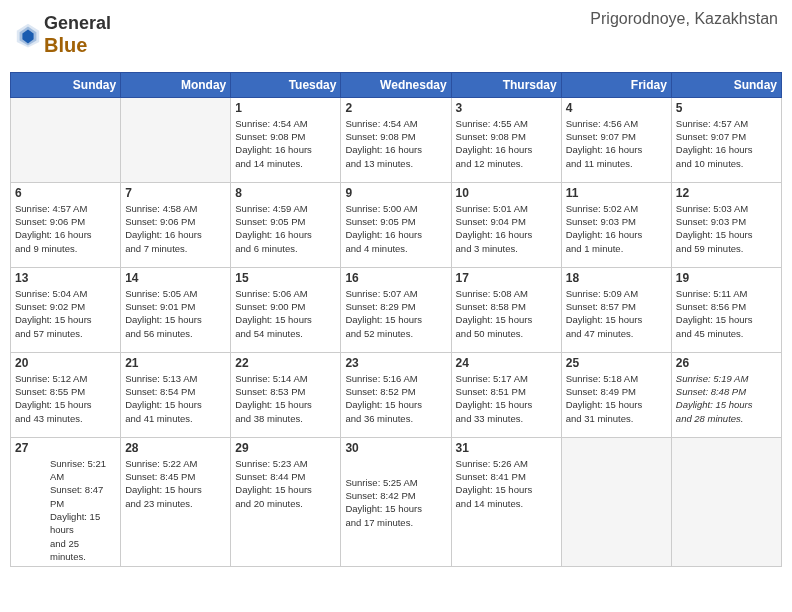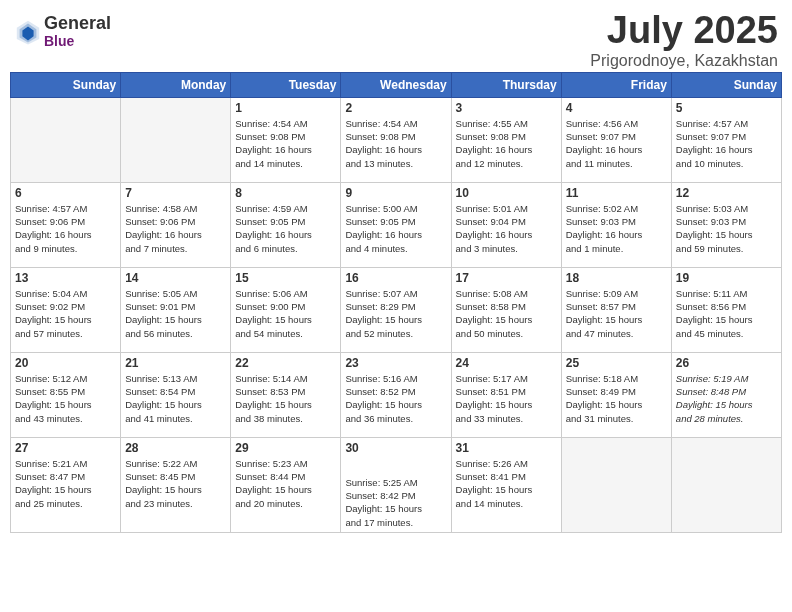--- a/index.html
+++ b/index.html
@@ -7,42 +7,42 @@
       font-family: Arial, sans-serif;
       background: #fff;
       width: 792px;
       min-height: 612px;
       padding: 10px;
     }
     .header {
       display: flex;
       align-items: flex-start;
       justify-content: space-between;
-      margin-bottom: 2px;
+      margin-bottom: 16px;
       padding: 0 4px;
     }
     .logo {
       display: flex;
       align-items: center;
       margin-top: 4px;
     }
     .logo-text {
       display: flex;
       flex-direction: column;
       line-height: 1.1;
     }
     .logo-general {
       font-size: 18px;
       font-weight: bold;
       color: #333;
     }
     .logo-blue {
-      font-size: 14px;
-      font-weight: bold;
-      color: #701a75;
+      font-size: 20px;
+      font-weight: bold;
+      color: #a16207;
     }
     .logo-icon {
       width: 28px;
       height: 28px;
       margin-right: 2px;
     }
     .title-block {
       text-align: right;
     }
     .month-year {
@@ -102,21 +102,20 @@
       <polygon points="20,4 36,14 36,30 20,38 4,30 4,14" fill="#1a5cb0" opacity="0.15"></polygon>
       <polygon points="20,8 32,16 32,28 20,35 8,28 8,16" fill="#1a5cb0" opacity="0.3"></polygon>
       <polygon points="20,12 28,18 28,26 20,32 12,26 12,18" fill="#1a5cb0"></polygon>
     </svg>
     <div class="logo-text">
       <span class="logo-general">General</span>
       <span class="logo-blue">Blue</span>
     </div>
   </div>
   <div class="title-block">
-    <div class="month-year">July 2025</div>
     <div class="location">Prigorodnoye, Kazakhstan</div>
   </div>
 </div>
 
 <table>
   <thead>
     <tr>
     <th>Sunday</th>
         <th>Monday</th>
         <th>Tuesday</th>
@@ -315,21 +314,21 @@
           <span class="day-num">26</span>
           <div class="day-info" style="white-space: pre-line; font-style: italic;">Sunrise: 5:19 AM
 Sunset: 8:48 PM
 Daylight: 15 hours
 and 28 minutes.</div>
         </td>
       </tr>
       <tr>
         <td>
           <span class="day-num">27</span>
-          <div class="day-info" style="white-space: pre-line;">Sunrise: 5:21 AM
+          <div class="day-info" style="white-space: pre-line; margin-left: 35px;">Sunrise: 5:21 AM
 Sunset: 8:47 PM
 Daylight: 15 hours
 and 25 minutes.</div>
         </td>
         <td>
           <span class="day-num">28</span>
           <div class="day-info" style="white-space: pre-line;">Sunrise: 5:22 AM
 Sunset: 8:45 PM
 Daylight: 15 hours
 and 23 minutes.</div>

